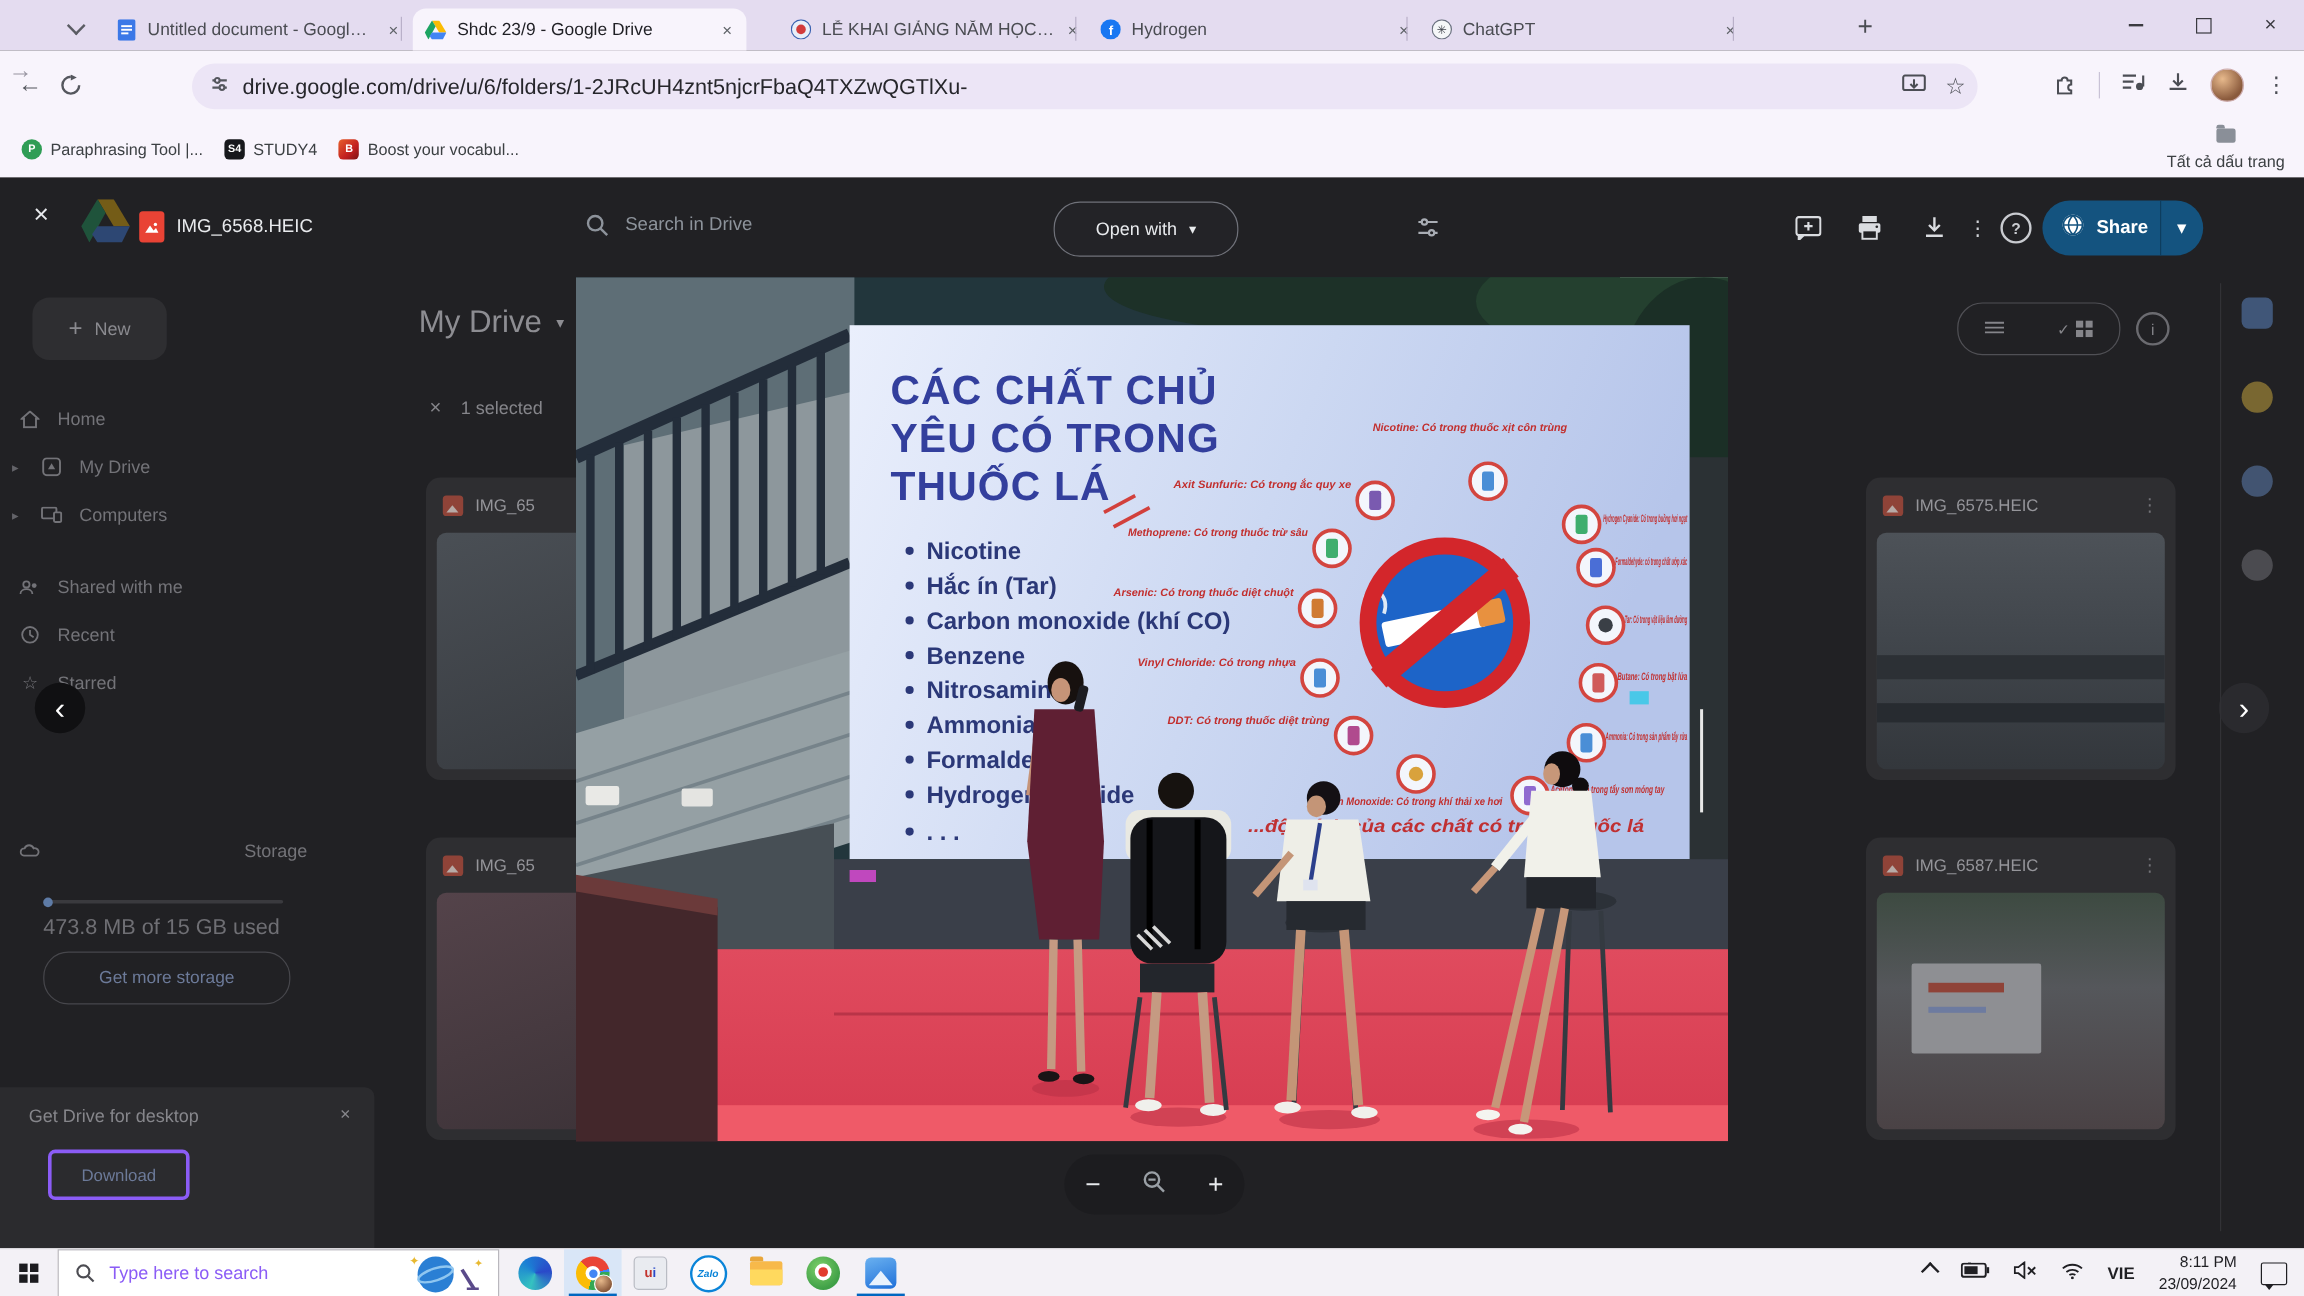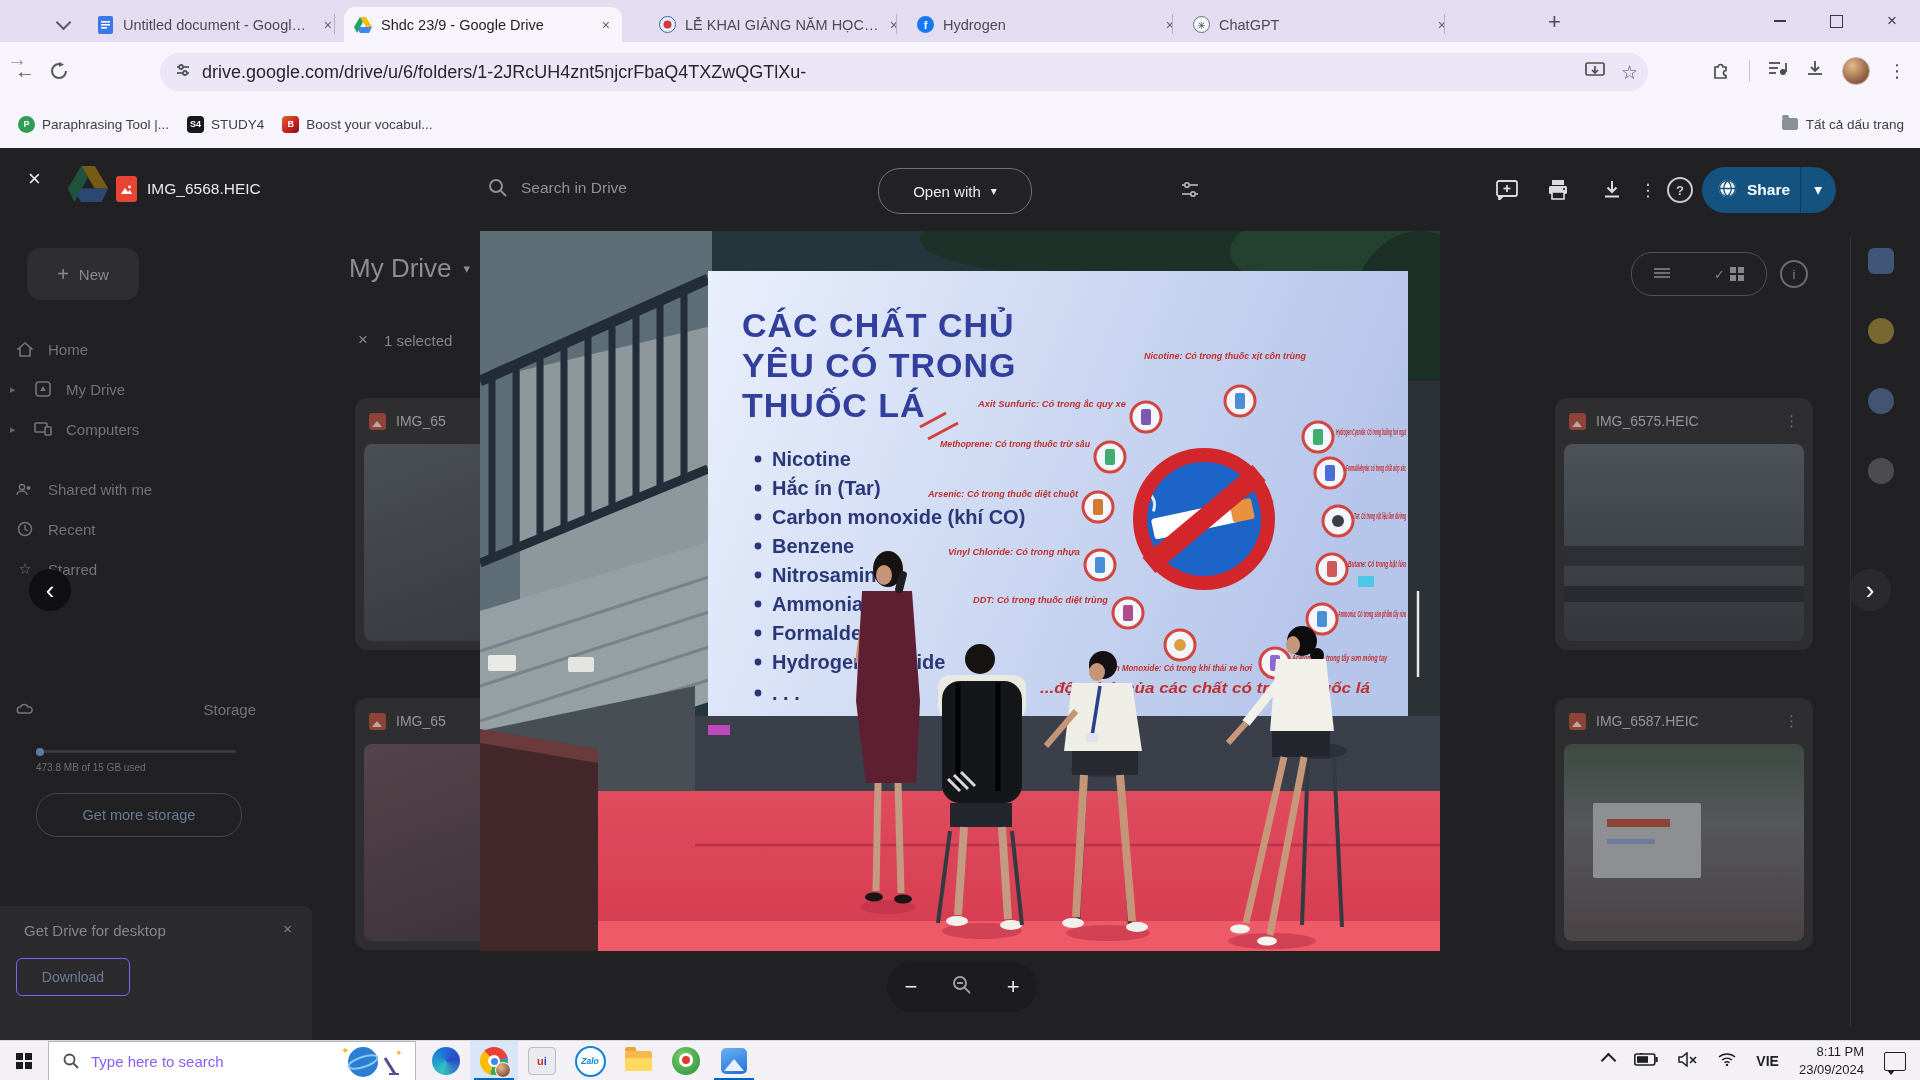--- a/index.html
+++ b/index.html
@@ -28,21 +28,21 @@
   .omnibox{position:absolute;left:160px;top:11px;width:1488px;height:38px;background:#ece5f6;border-radius:19px;display:flex;align-items:center;}
   .url{font-size:18px;color:#26262b;margin-left:10px;white-space:nowrap;}
   .obx-right{position:absolute;right:10px;display:flex;gap:16px;align-items:center;}
   .tbicons{position:absolute;right:0;top:0;height:58px;display:flex;align-items:center;gap:18px;padding-right:14px;}
   .avatar{width:26px;height:26px;border-radius:50%;background:radial-gradient(circle at 35% 30%,#e7b98c,#8a5a3c 70%);border:1.5px solid #caa;}
   .sepv{width:1px;height:22px;background:#c9c2d6;}
 
   .bookmarks{position:absolute;left:0;top:100px;width:1920px;height:48px;background:#f8f4fc;display:flex;align-items:center;}
   .bm{display:flex;align-items:center;gap:7px;font-size:13.5px;color:#3c4043;margin-left:18px;}
   .bmicon{width:17px;height:17px;border-radius:4px;display:flex;align-items:center;justify-content:center;font-size:9px;font-weight:bold;color:#fff;}
-  .bm-right{position:absolute;right:16px;display:flex;align-items:center;gap:8px;font-size:13.5px;color:#3c4043;}
+  .bm-right{position:absolute;right:16px;display:flex;align-items:center;gap:8px;font-size:13.5px;color:#3c4043;flex-direction:column;}
   .folder-ic{width:16px;height:12px;background:#8a8f98;border-radius:2px;position:relative;}
   .folder-ic:before{content:"";position:absolute;left:0;top:-3px;width:7px;height:3px;background:#8a8f98;border-radius:2px 2px 0 0;}
 
   
   .overlay{position:absolute;left:0;top:148px;width:1920px;height:892px;background:#212124;}
   .ovh{position:absolute;left:0;top:0;width:1920px;height:74px;}
   .ovh .close-x{position:absolute;left:28px;top:18px;font-size:22px;color:#e8eaed;}
   .drive-tri{opacity:.38;}
   .fileicon{position:absolute;left:116px;top:28px;width:21px;height:26px;background:#e94335;border-radius:3px;display:flex;align-items:center;justify-content:center;}
   .fname{position:absolute;left:147px;top:32px;font-size:15.5px;color:#e8eaed;}
@@ -72,27 +72,27 @@
 
   
   .dim{position:absolute;inset:0;color:#7d7d82;}
   .dim .newbtn{position:absolute;left:27px;top:100px;width:112px;height:52px;background:#2e2e31;border-radius:14px;
     display:flex;align-items:center;justify-content:center;gap:10px;font-size:15px;color:#8a8a8f;}
   .sbitem{position:absolute;left:16px;width:240px;height:40px;display:flex;align-items:center;gap:14px;font-size:15px;color:#737378;}
   .sbitem .exp{width:10px;margin-left:-6px;color:#636368;font-size:11px;}
   .sbico{width:18px;height:18px;flex:0 0 18px;display:flex;align-items:center;justify-content:center;}
   .storbar{position:absolute;left:36px;top:602px;width:200px;height:3px;background:#3a3a3e;border-radius:2px;}
   .storbar i{position:absolute;left:0;top:-2px;width:8px;height:8px;border-radius:50%;background:#5e7ba6;}
-  .stortxt{position:absolute;left:36px;top:614px;font-size:10px;color:#6f6f74;}
+  .stortxt{position:absolute;left:36px;top:614px;font-size:18px;color:#6f6f74;}
   .getmore{position:absolute;left:36px;top:645px;width:204px;height:42px;border:1px solid #47474c;border-radius:21px;
     display:flex;align-items:center;justify-content:center;font-size:14.5px;color:#6c7a99;}
   .toast{position:absolute;left:0;top:758px;width:312px;height:134px;background:#2b2b2e;border-radius:0 8px 0 0;}
   .toast .tt{position:absolute;left:24px;top:16px;font-size:15px;color:#86868b;}
   .toast .tx{position:absolute;right:20px;top:14px;font-size:15px;color:#86868b;}
-  .toast .dl{position:absolute;left:16px;top:52px;width:112px;height:36px;border:1px solid #8b5cf6;border-radius:6px;
+  .toast .dl{position:absolute;left:40px;top:52px;width:112px;height:36px;border:3px solid #8b5cf6;border-radius:6px;
     display:flex;align-items:center;justify-content:center;font-size:14px;color:#6c7a99;}
   .dimtitle{position:absolute;left:349px;top:105px;font-size:26px;color:#8d8d92;display:flex;gap:12px;align-items:center;}
   .selrow{position:absolute;left:358px;top:182px;display:flex;align-items:center;gap:16px;font-size:15px;color:#85858a;}
   .togglepill{position:absolute;left:1631px;top:104px;width:134px;height:42px;border:1px solid #505055;border-radius:21px;
     display:flex;align-items:center;justify-content:space-around;color:#85858a;font-size:13px;}
   .infoc{position:absolute;left:1780px;top:112px;width:24px;height:24px;border:2px solid #6b6b70;border-radius:50%;
     display:flex;align-items:center;justify-content:center;font-size:13px;color:#85858a;}
   .card{position:absolute;width:258px;height:252px;background:#2e2e31;border-radius:12px;}
   .card .ch{position:absolute;left:0;top:0;right:0;height:46px;display:flex;align-items:center;gap:10px;padding:0 14px;}
   .mini-img{width:17px;height:17px;background:#8f4338;border-radius:3px;position:relative;}

